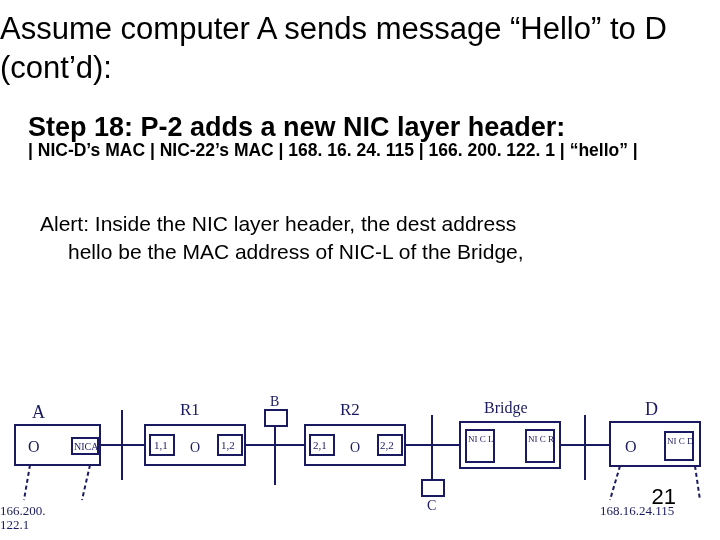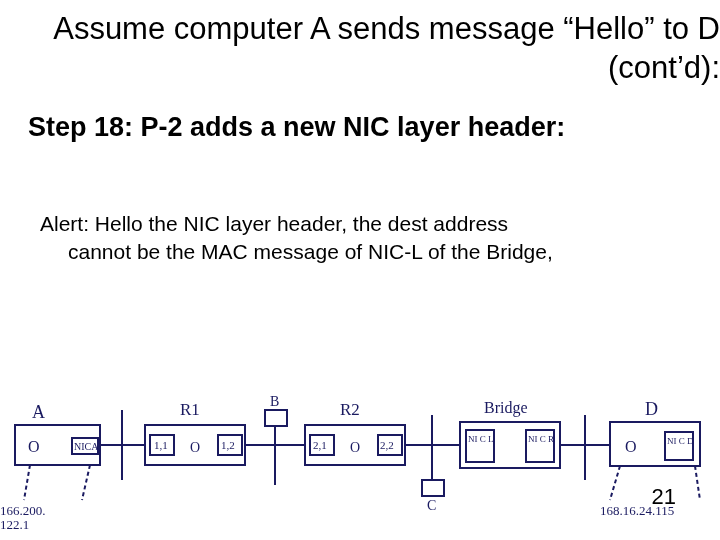--- a/index.html
+++ b/index.html
@@ -1,40 +1,41 @@
 <!DOCTYPE html>
 <html><head>
 <meta charset="utf-8">
 <style>
   html,body{margin:0;padding:0;width:720px;height:540px;background:#fff;font-family:Arial,Helvetica,sans-serif;color:#000;overflow:hidden}
   .slide{position:relative;width:720px;height:540px}
-  .title{position:absolute;top:10px;left:0;right:0;text-align:right;font-size:31px;line-height:1.25}
+  .title{position:absolute;top:10px;left:0;right:0;text-align:left;font-size:31px;line-height:1.25}
   .step{position:absolute;top:112px;left:28px;font-size:27px;font-weight:bold}
   .fields{position:absolute;top:140px;left:28px;font-size:17.5px;font-weight:bold}
   .alert{position:absolute;top:210px;left:40px;right:60px;font-size:21px;line-height:1.35}
   .alert .ind{display:block;margin-left:28px}
   .pagenum{position:absolute;right:44px;bottom:30px;font-size:22px}
   .diagram{position:absolute;left:0;bottom:0;width:720px;height:180px}
   .diagram text{font-family:'Comic Sans MS','Segoe Script',cursive;fill:#1a1a60}
   .diagram .box{fill:#fff;stroke:#1a1a60;stroke-width:2}
   .diagram .ln{stroke:#1a1a60;stroke-width:2;fill:none}
   .diagram .dash{stroke-dasharray:4 3}
 </style>
 </head>
 <body>
 
 <div class="slide">
 
   <div class="title">Assume computer A sends message “Hello” to D (cont’d):</div>
 
   <div class="step">Step 18: P-2 adds a new NIC layer header:</div>
+  <div class="fields">| NIC-D’s MAC | NIC-22’s MAC | 168. 16. 24. 115 | 166. 200. 122. 1 | “hello” |</div>
 
   <div class="alert">
-    <span>Alert: Hello the NIC layer header, the dest address</span>
-    <span class="ind">cannot be the MAC message of NIC-L of the Bridge,</span>
+    <span>Alert: Inside the NIC layer header, the dest address</span>
+    <span class="ind">hello be the MAC address of NIC-L of the Bridge,</span>
   </div>
 
   <div class="pagenum">21</div>
 
   <svg class="diagram" viewBox="0 0 720 180">
 
     <rect class="box" x="15" y="65" width="85" height="40"></rect>
     <rect class="box" x="72" y="78" width="26" height="16"></rect>
     <text x="28" y="92" font-size="16">O</text>
     <text x="74" y="90" font-size="10">NICA</text>

